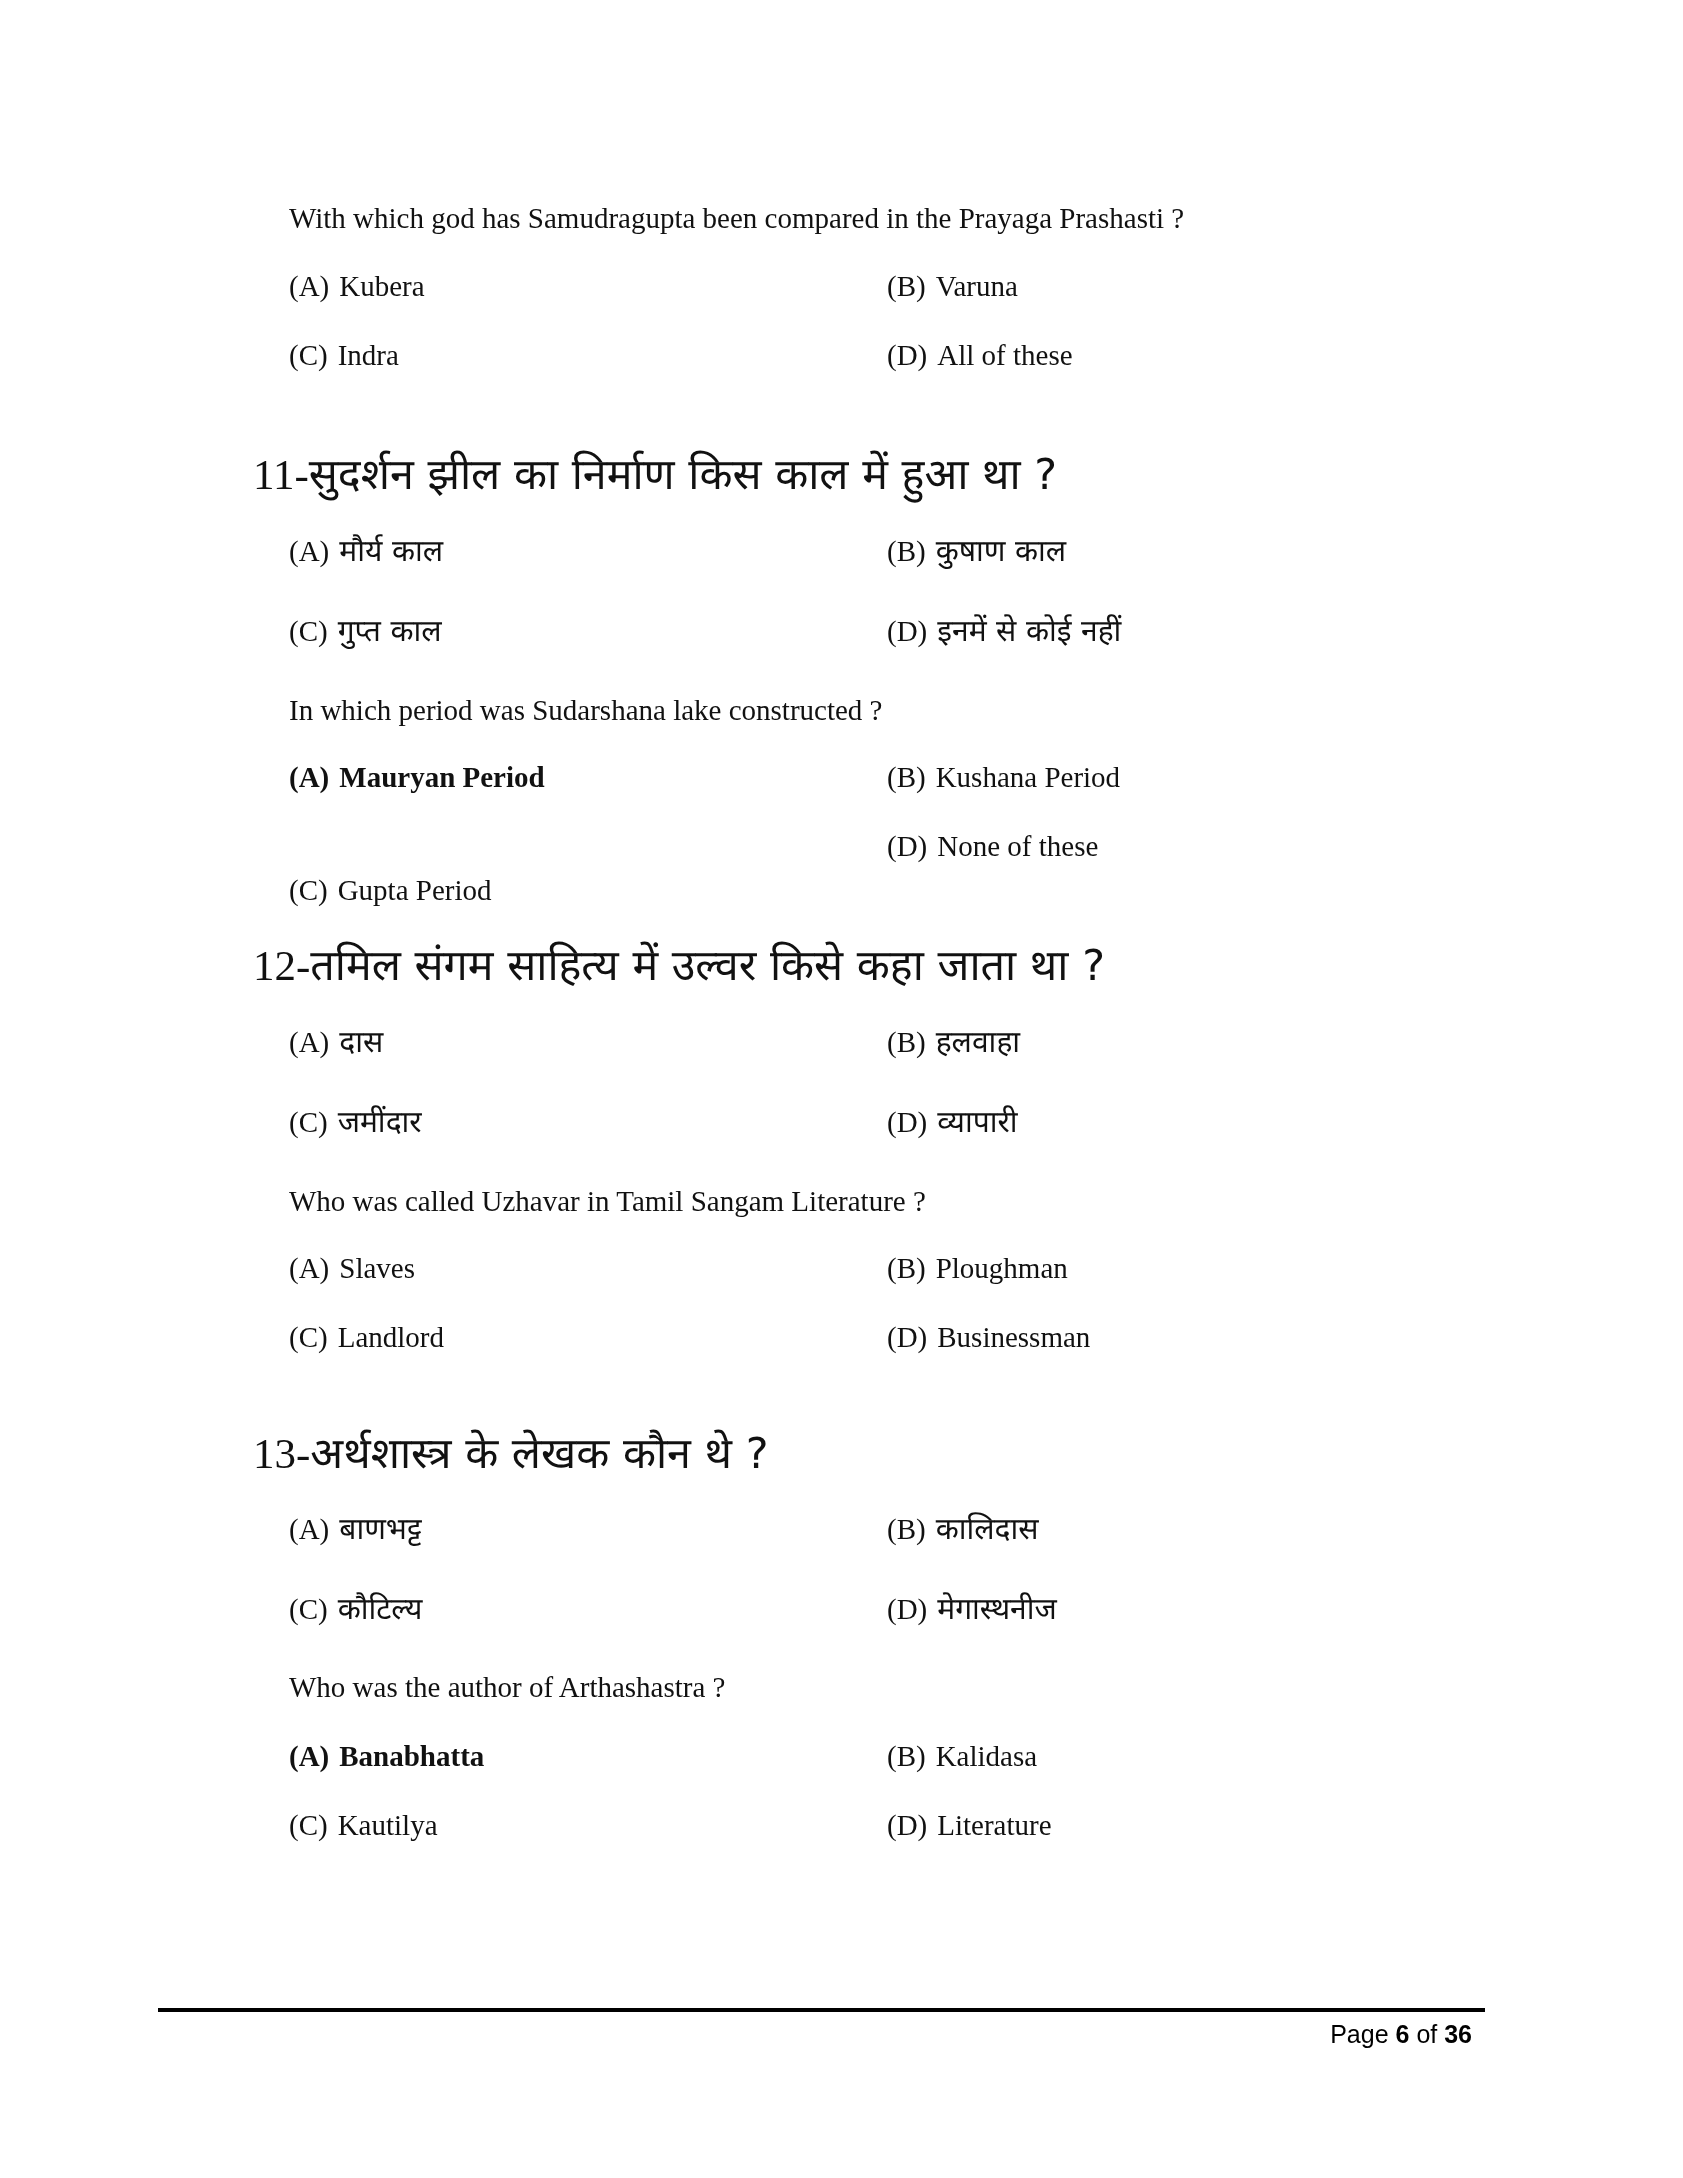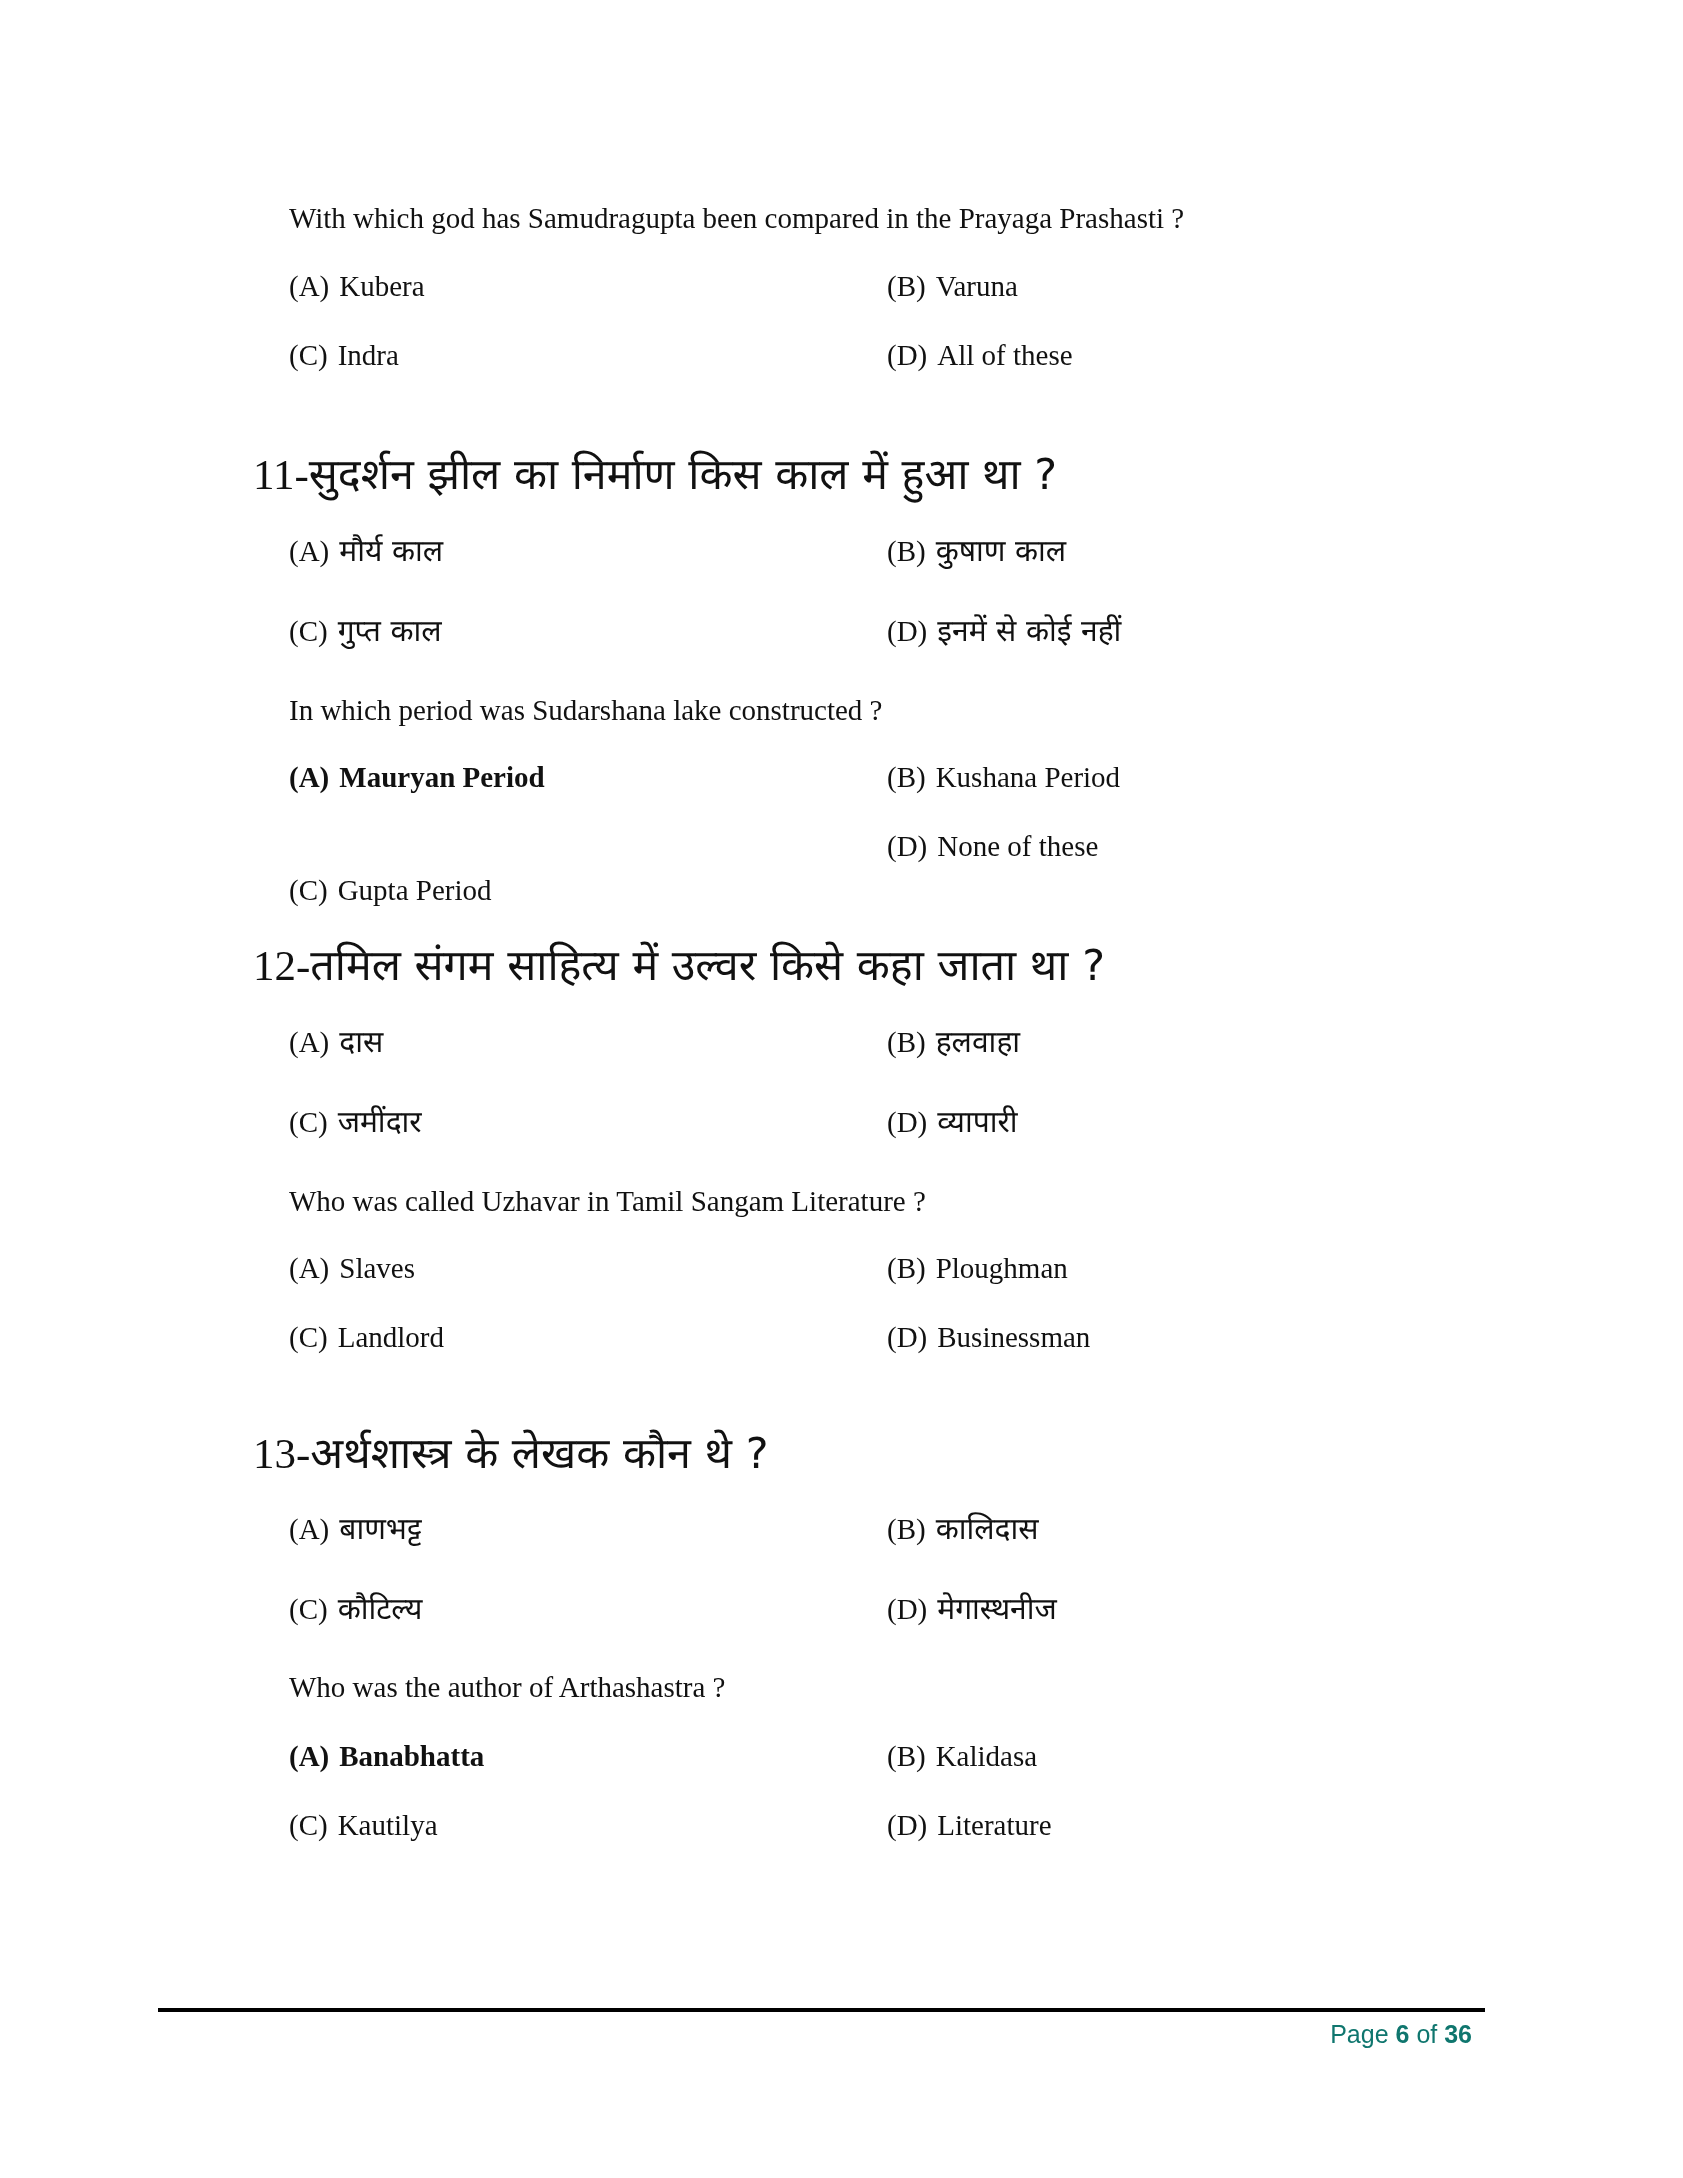--- a/index.html
+++ b/index.html
@@ -7,21 +7,21 @@
          font-family: "Liberation Serif", "DejaVu Serif", serif; color: #111; }
   .line { position: absolute; white-space: nowrap; line-height: 1; }
   .en { font-size: 29px; }
   .hi { font-family: "DejaVu Sans", sans-serif; font-size: 30px; }
   .hi .num, .opt-label { font-family: "Liberation Serif", serif; }
   .hiq { font-size: 43px; }
   .opt { font-size: 29px; }
   .opt .opt-label { margin-right: 10px; }
   .opt .hitext { font-family: "DejaVu Sans", sans-serif; font-size: 30px; }
   .rule { position: absolute; left: 158px; top: 2008px; width: 1327px; height: 4px; background: #000; }
-  .footer { position: absolute; top: 2020px; right: 211px; font-family: "Liberation Sans", "DejaVu Sans", sans-serif; font-size: 25px; color: #0f766e; }
+  .footer { position: absolute; top: 2020px; right: 211px; font-family: "Liberation Sans", "DejaVu Sans", sans-serif; font-size: 25px; color: #000000; }
   .footer b { font-weight: bold; }
 </style>
 </head>
 <body>
 
 <div class="line en" style="left:289px; top:204px;">With which god has Samudragupta been compared in the Prayaga Prashasti ?</div>
 <div class="line opt" style="left:289px; top:272px;"><span class="opt-label">(A)</span><span>Kubera</span></div>
 <div class="line opt" style="left:887px; top:272px;"><span class="opt-label">(B)</span><span>Varuna</span></div>
 <div class="line opt" style="left:289px; top:341px;"><span class="opt-label">(C)</span><span>Indra</span></div>
 <div class="line opt" style="left:887px; top:341px;text-align:right;"><span class="opt-label">(D)</span><span>All of these</span></div>

